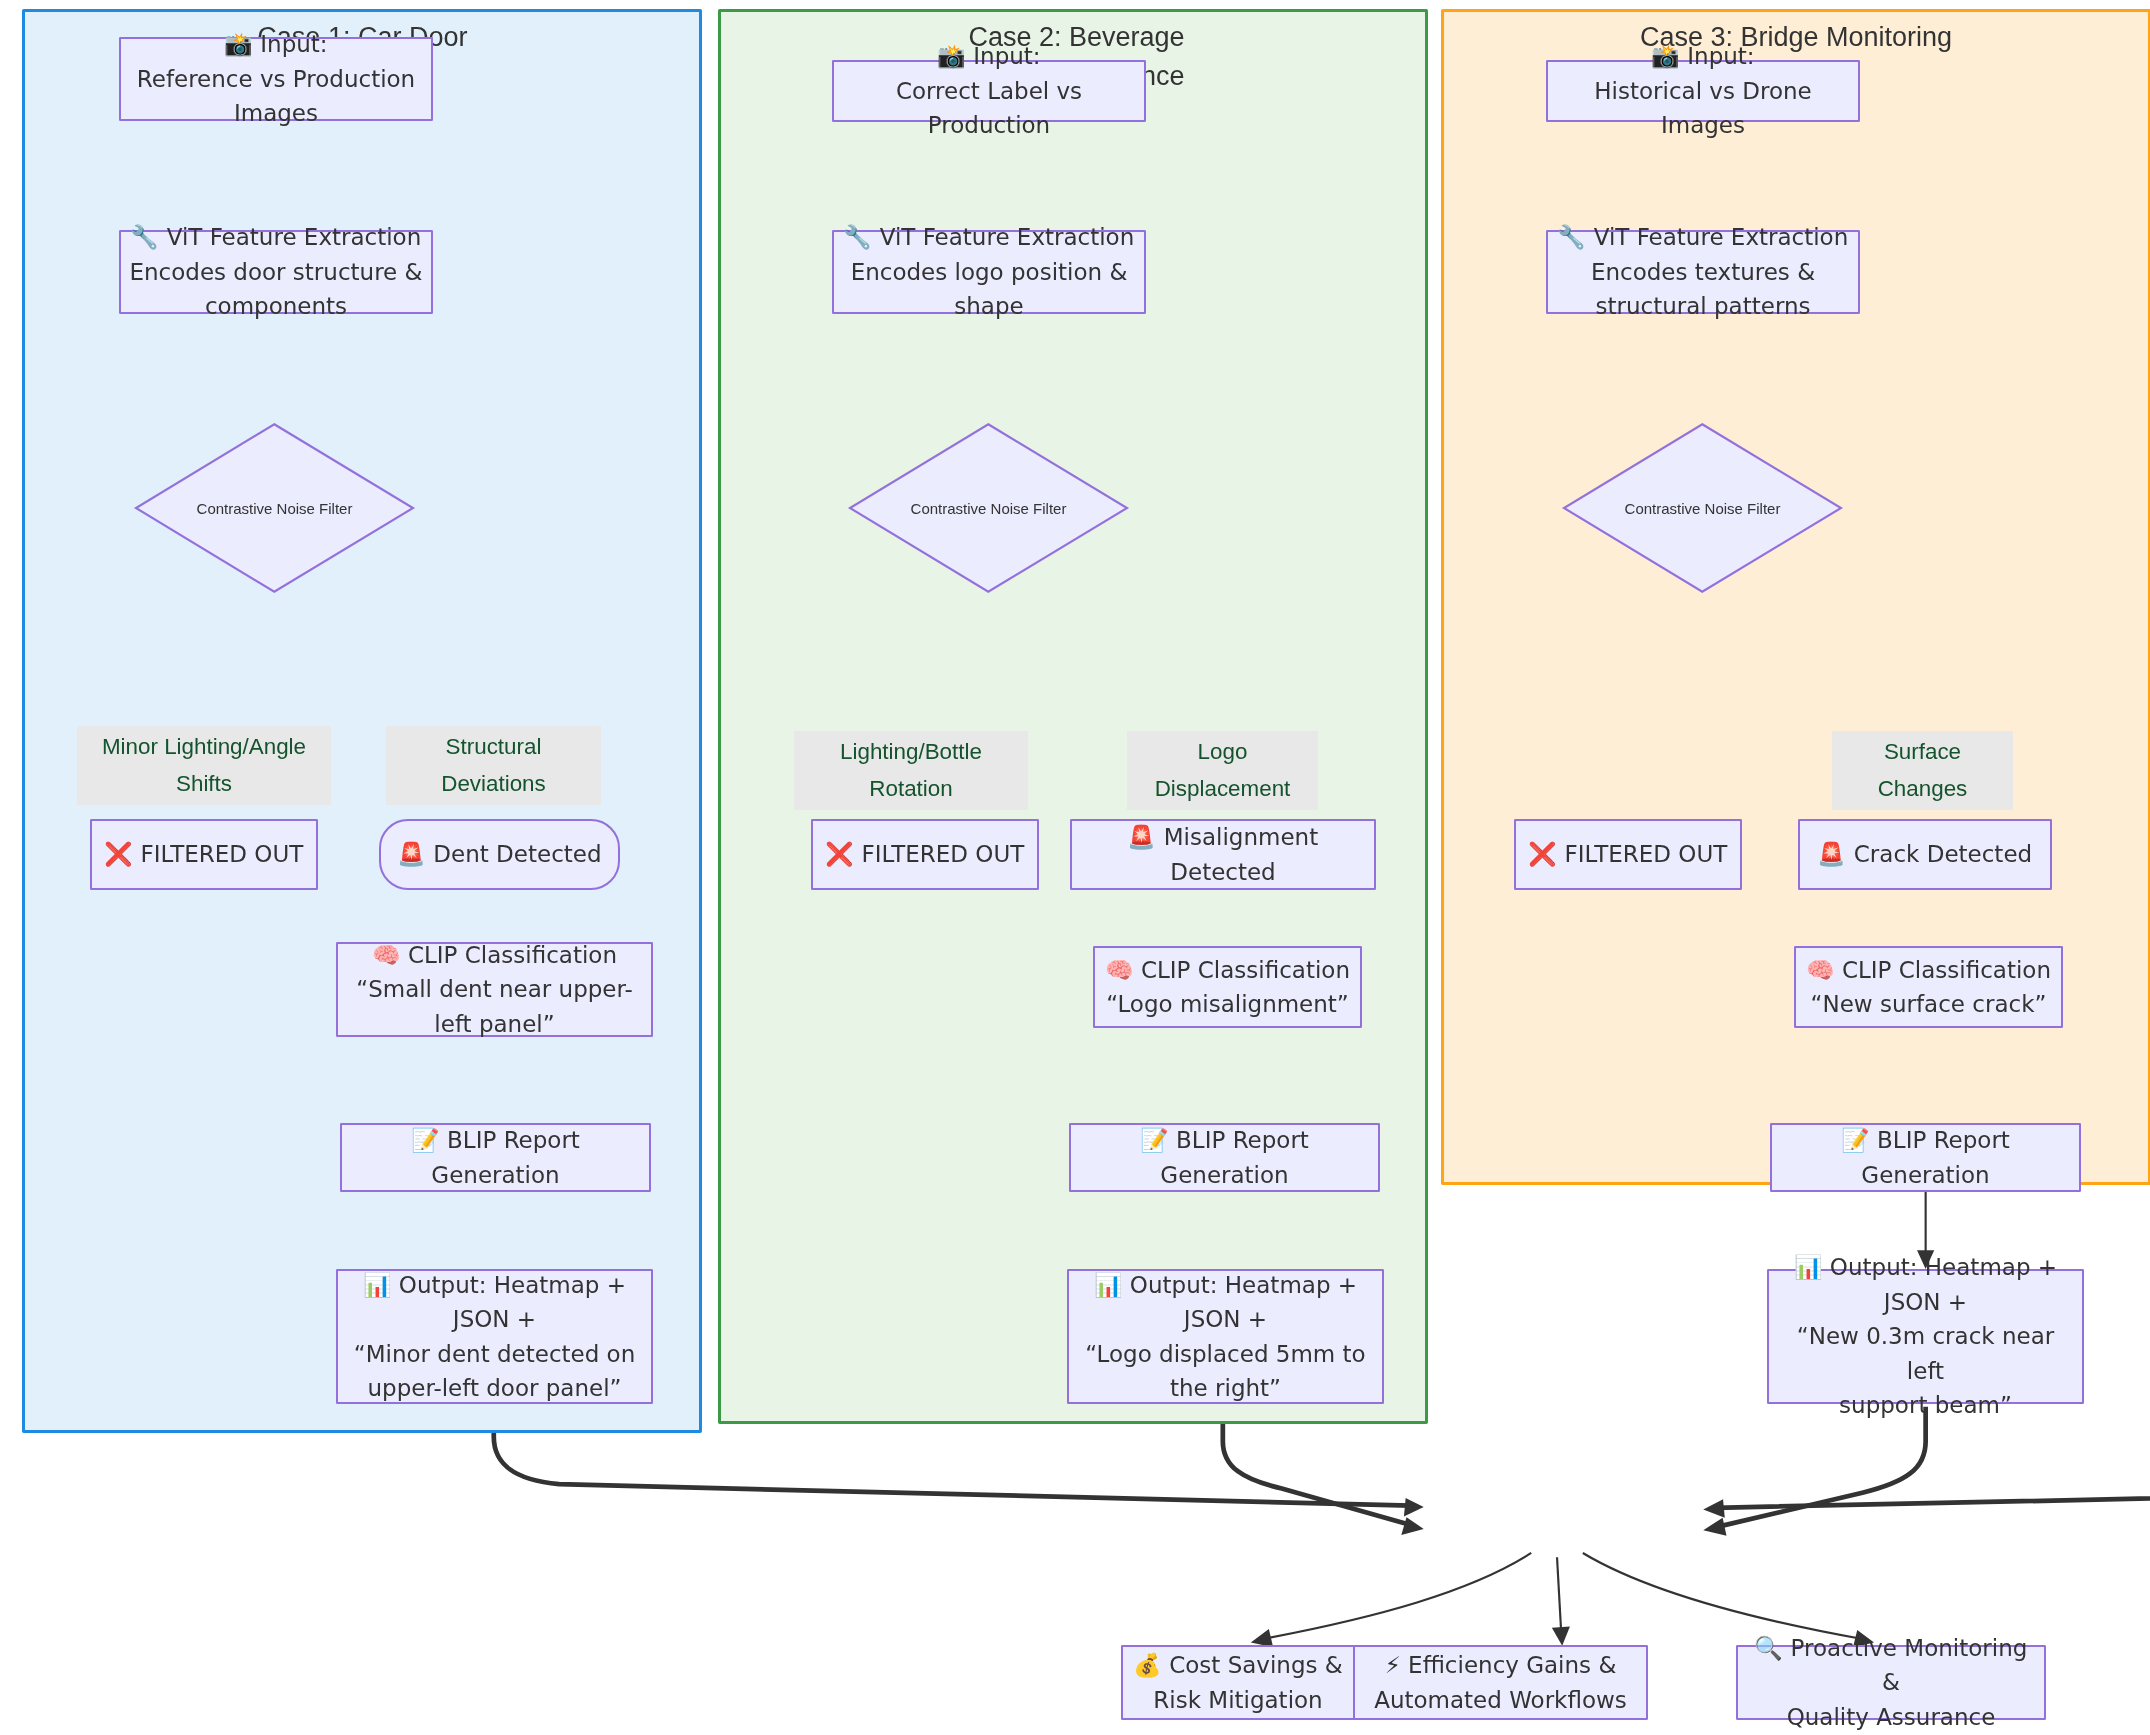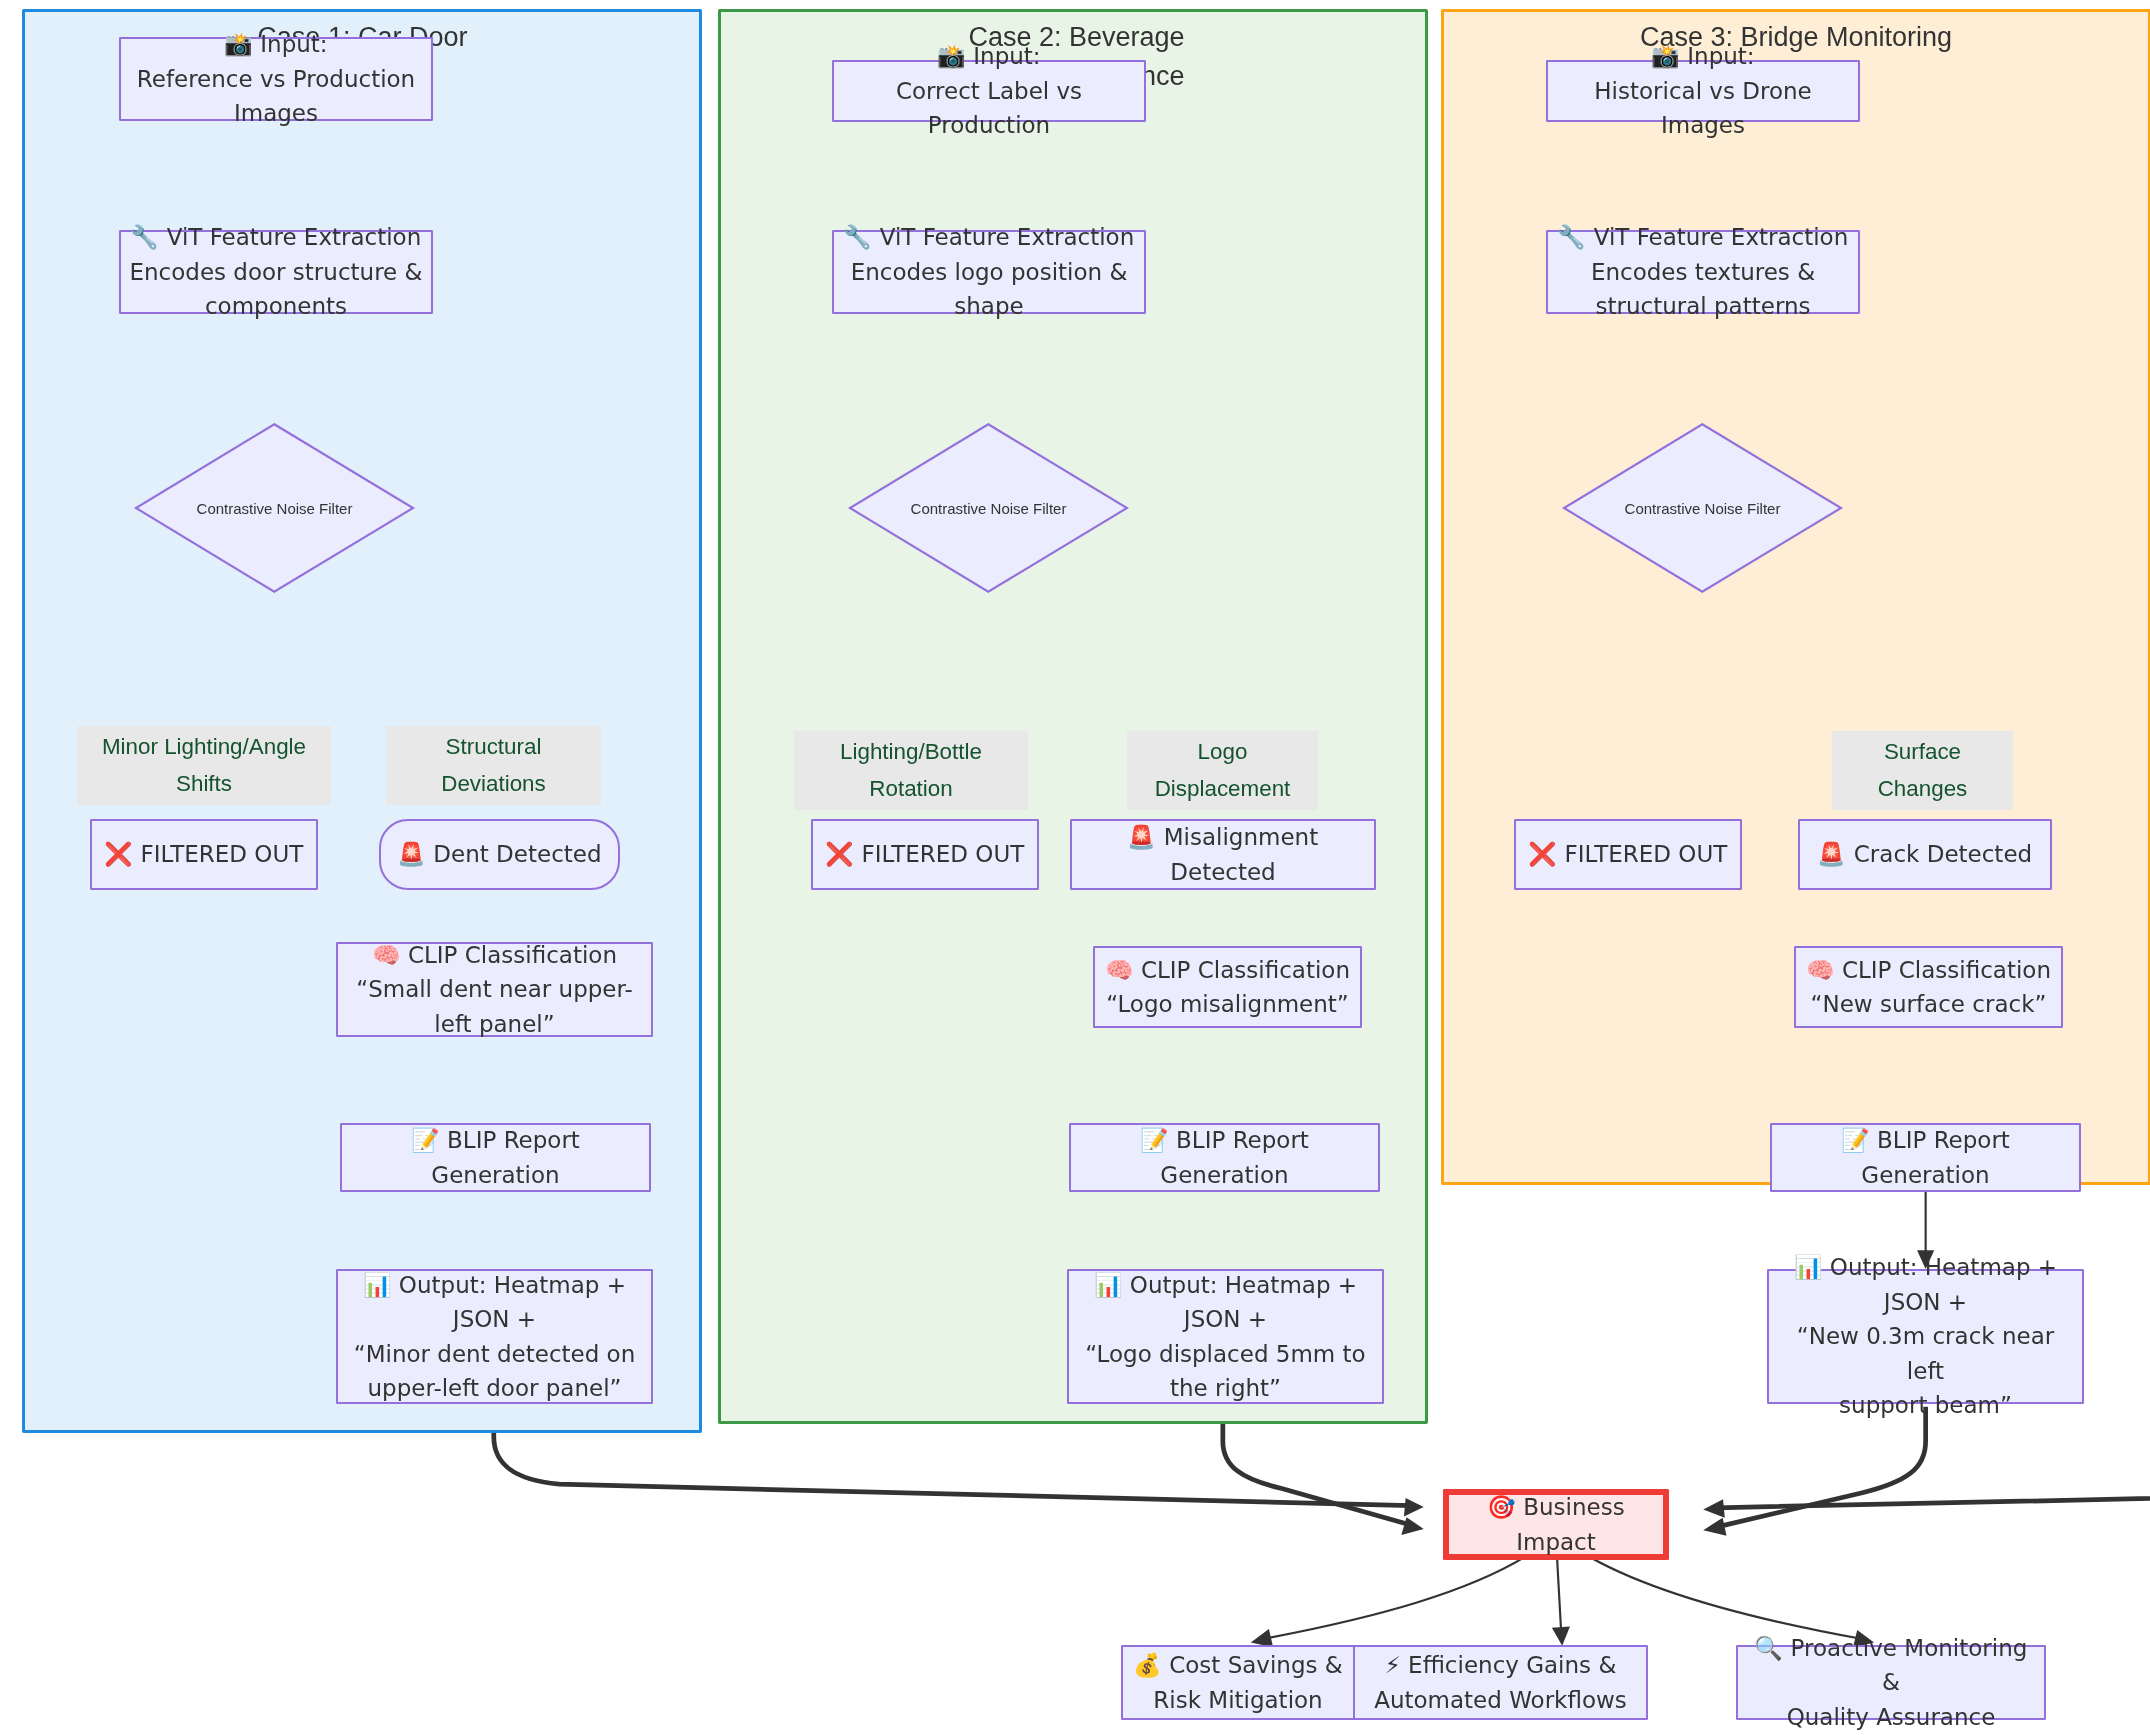--- a/index.html
+++ b/index.html
@@ -235,23 +235,20 @@
   <div class="node" style="left:1770px;top:1123px;width:311px;height:69px;">
     <span class="txt emoji">📝 BLIP Report Generation</span>
   </div>
   <div class="node" style="left:1767px;top:1269px;width:317px;height:135px;">
     <span class="txt emoji">📊 Output: Heatmap +
 JSON +
 “New 0.3m crack near left
 support beam”</span>
   </div>
 
-  <div class="node impact" style="left:1443px;top:1489px;width:226px;height:71px;">
-    <span class="txt emoji">🎯 Business Impact</span>
-  </div>
 
   <div class="node" style="left:1121px;top:1645px;width:234px;height:75px;">
     <span class="txt emoji">💰 Cost Savings &amp;
 Risk Mitigation</span>
   </div>
   <div class="node" style="left:1353px;top:1645px;width:295px;height:75px;">
     <span class="txt emoji">⚡ Efficiency Gains &amp;
 Automated Workflows</span>
   </div>
   <div class="node" style="left:1736px;top:1645px;width:310px;height:75px;">

